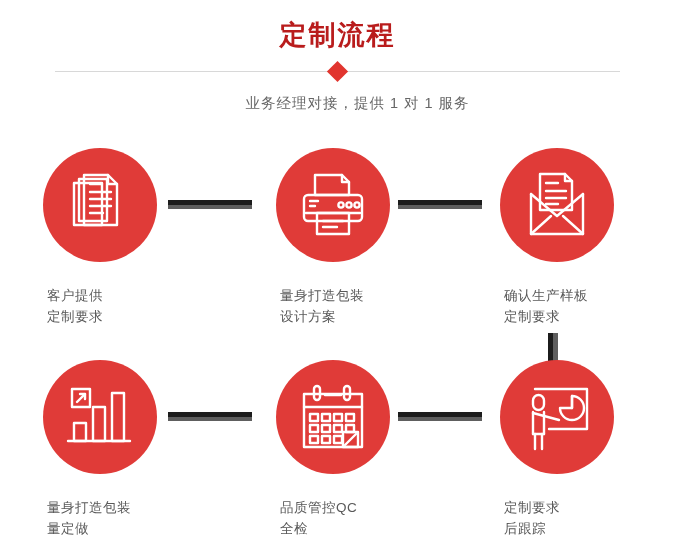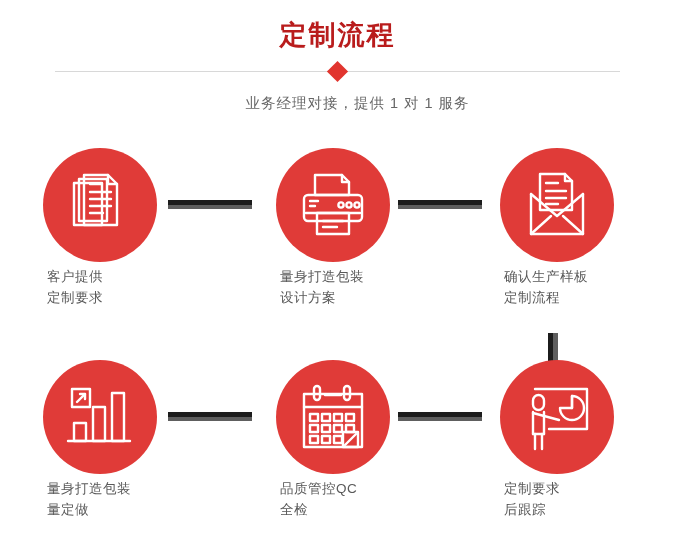--- a/index.html
+++ b/index.html
@@ -95,21 +95,21 @@
     position: relative;
     margin-left: 18px;
   }
   .circle svg {
     position: absolute;
     top: 50%;
     left: 50%;
     transform: translate(-50%, -50%);
   }
   .step-label {
-    margin-top: 4px;
+    margin-top: 23px;
     margin-left: 22px;
     font-size: 13.5px;
     color: #595959;
     line-height: 21px;
     letter-spacing: 0.5px;
     white-space: pre-line;
   }
 
   
   .conn-h {
@@ -241,21 +241,21 @@
             <line x1="26" y1="28" x2="46" y2="28"></line>
             <line x1="26" y1="34" x2="38" y2="34"></line>
             <path d="M11 24 v40 h52 v-40"></path>
             <path d="M11 24 l26 22 l26 -22"></path>
             <line x1="11" y1="64" x2="31" y2="46"></line>
             <line x1="63" y1="64" x2="43" y2="46"></line>
           </g>
         </svg>
       </div>
       <div class="step-label">确认生产样板
-定制流程</div>
+定制要求</div>
     </div>
 
     <div class="conn-v">
       <div class="left"></div>
       <div class="right"></div>
     </div>
   </div>
 
   <div class="flow-row row-2">
 

